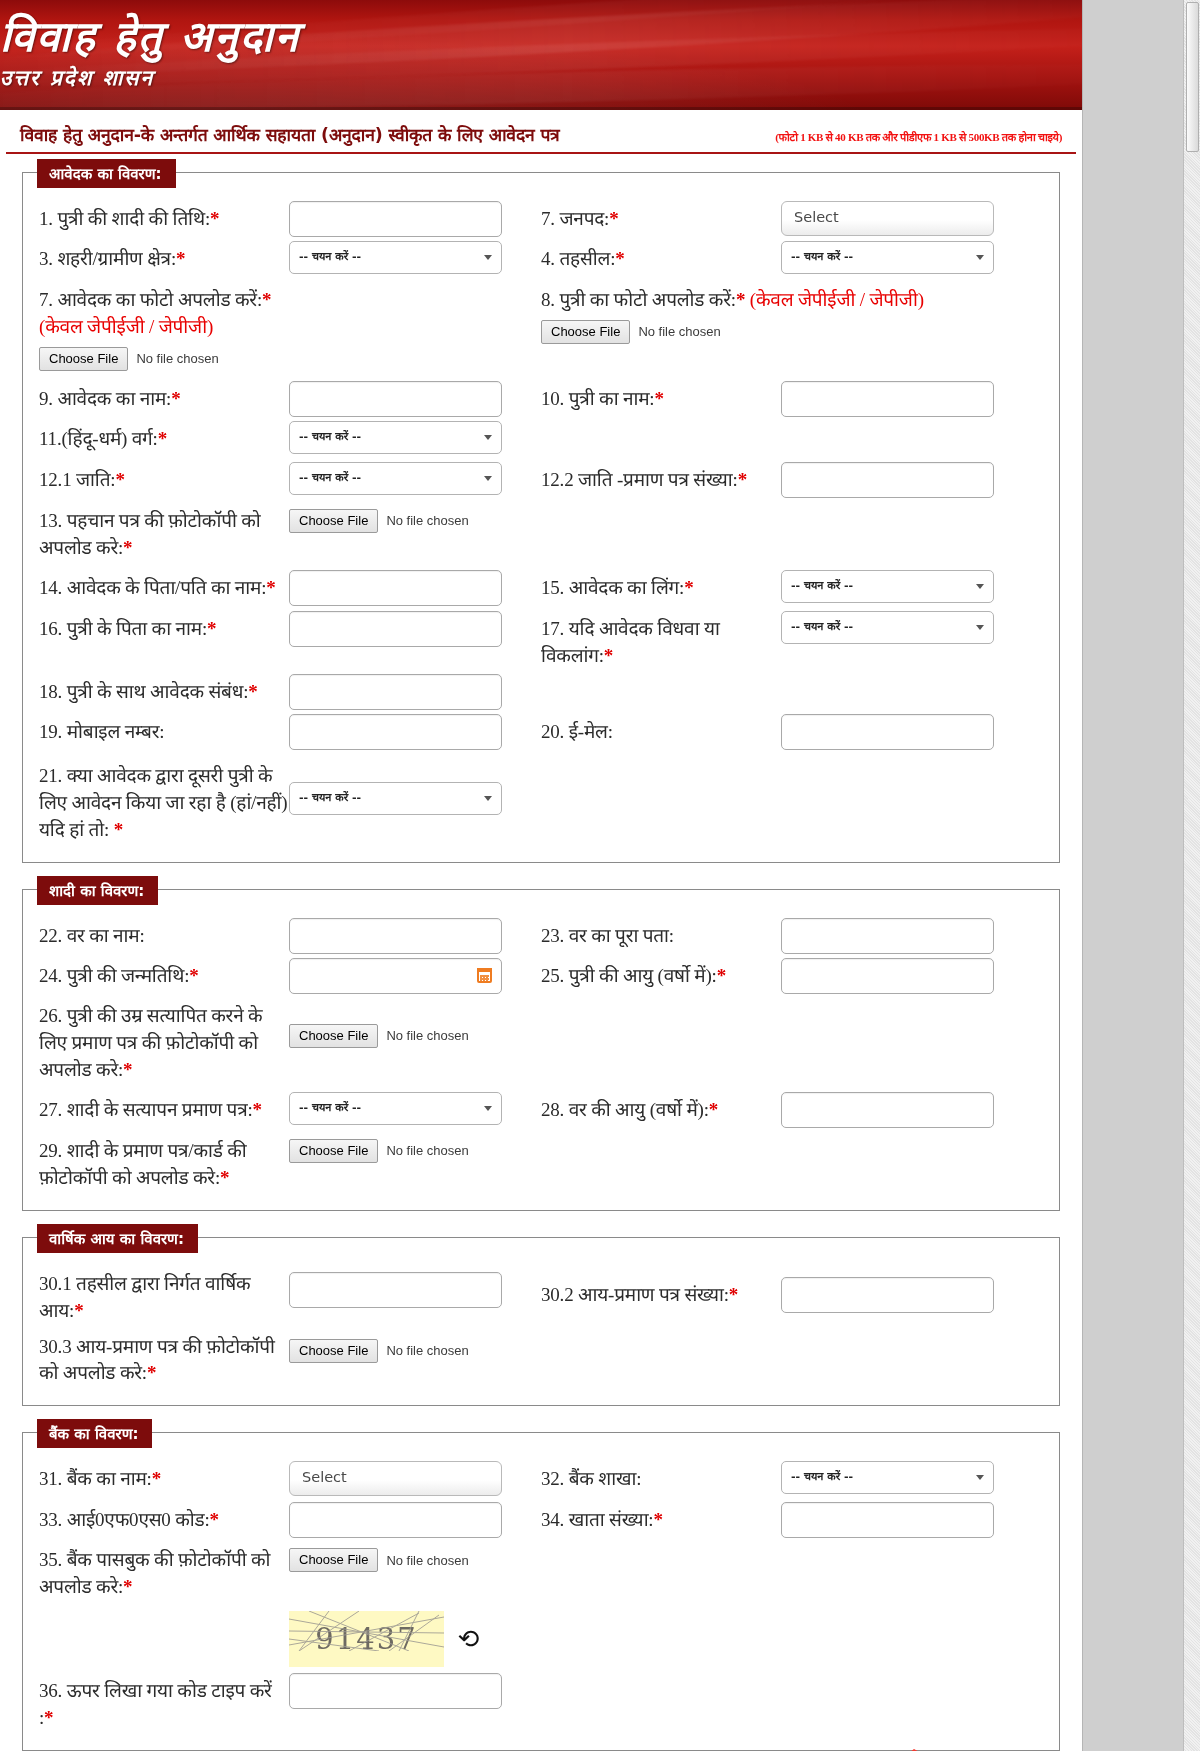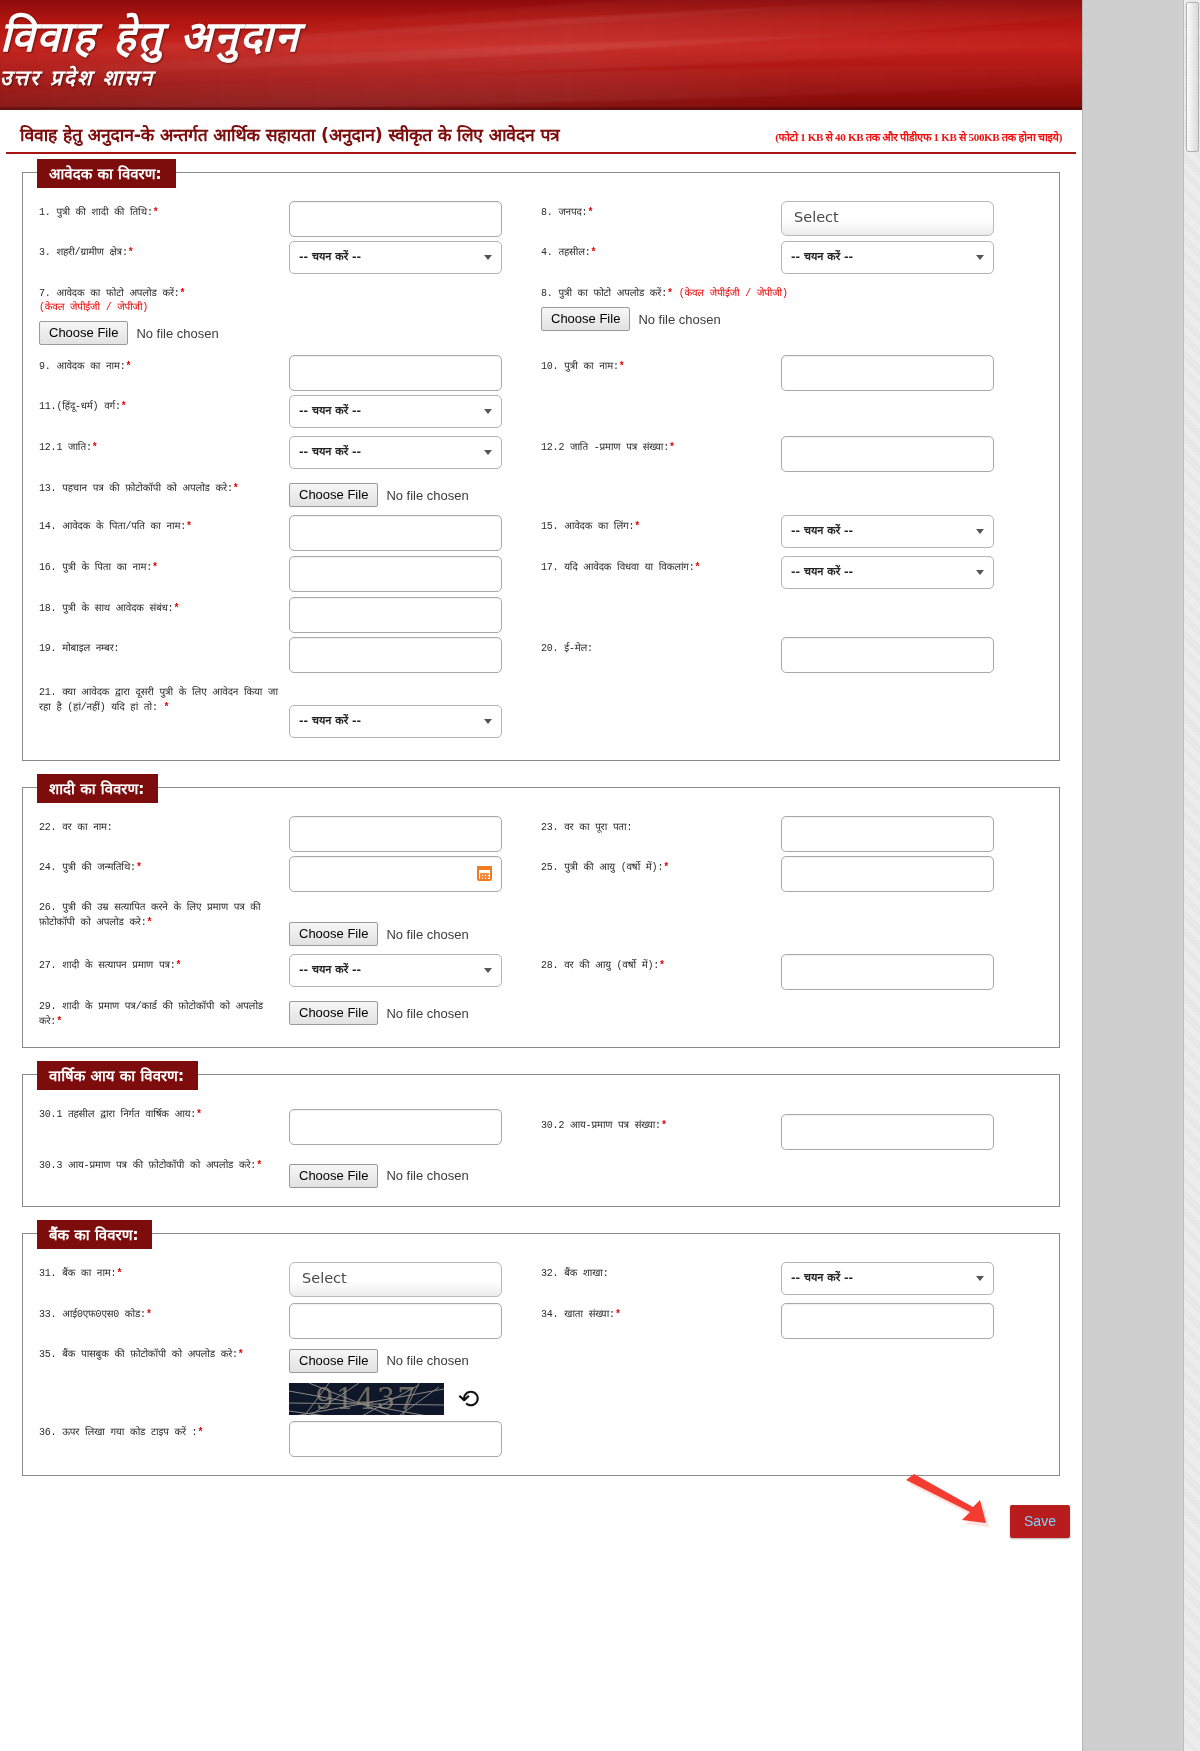--- a/index.html
+++ b/index.html
@@ -105,22 +105,22 @@
     font-weight: bold; font-size: 15px;
     padding: 4px 14px 5px 12px;
     white-space: nowrap;
   }
   
   .row { display: flex; width: 100%; margin-bottom: 2px; }
   .cell { display: flex; align-items: flex-start; }
   .cL { width: 50%; }
   .cR { width: 50%; }
   .lbl {
-    font-family: Liberation Mono, monospace;
-    font-size: 10px; color: #2b2b2b;
+    font-family: Liberation Serif, serif;
+    font-size: 19px; color: #2b2b2b;
     line-height: 1.42; padding-top: 7px;
     letter-spacing: -0.2px;
   }
   .lbl-w1 { width: 250px; flex: 0 0 250px; }
   .lbl-w2 { width: 240px; flex: 0 0 240px; }
   .req { color: #e00000; font-weight: bold; }
   .redtxt { color: #e80000; }
   .ctl { flex: 1 1 auto; padding-top: 2px; }
   
   input.txt {
@@ -186,22 +186,22 @@
     content:""; position:absolute; left:1px; top:5px; width:9px; height:6px;
     background:
       repeating-linear-gradient(to right,#ef7c21 0 2px,transparent 2px 3px),
       repeating-linear-gradient(to bottom,#ef7c21 0 2px,transparent 2px 3px);
     background-size: 3px 3px;
     opacity:.85;
   }
   
   .captcha-row { display:flex; align-items:center; padding: 6px 0 2px 0; }
   .captcha {
-    position: relative; width: 155px; height: 32px;
-    background: #0f172a; overflow: hidden;
+    position: relative; width: 155px; height: 56px;
+    background: #fef9c3; overflow: hidden;
     display:flex; align-items:center; justify-content:center;
   }
   .captcha .code {
     position: relative; z-index: 2;
     font-family: "DejaVu Serif", serif;
     font-size: 29px; color: #6e6a62; letter-spacing: 2px;
   }
   .captcha .lines { position:absolute; inset:0; z-index:3; }
   .refresh-ico {
     margin-left: 14px; font-size: 26px; line-height: 1;
@@ -254,21 +254,21 @@
 
     <div class="fs">
       <div class="fs-legend">आवेदक का विवरण:</div>
 
       <div class="row">
         <div class="cell cL">
           <div class="lbl lbl-w1"><span>1. पुत्री की शादी की तिथि:</span><span class="req">*</span></div>
           <div class="ctl"><input class="txt" type="text" style=""></div>
         </div>
         <div class="cell cR">
-          <div class="lbl lbl-w2"><span>8. जनपद:</span><span class="req">*</span></div>
+          <div class="lbl lbl-w2"><span>7. जनपद:</span><span class="req">*</span></div>
           <div class="ctl"><div class="sel2">Select</div></div>
         </div>
       </div>
 
       <div class="row">
         <div class="cell cL">
           <div class="lbl lbl-w1"><span>3. शहरी/ग्रामीण क्षेत्र:</span><span class="req">*</span></div>
           <div class="ctl">
             <div class="sel">
               <span class="sel-val">-- चयन करें --</span>

